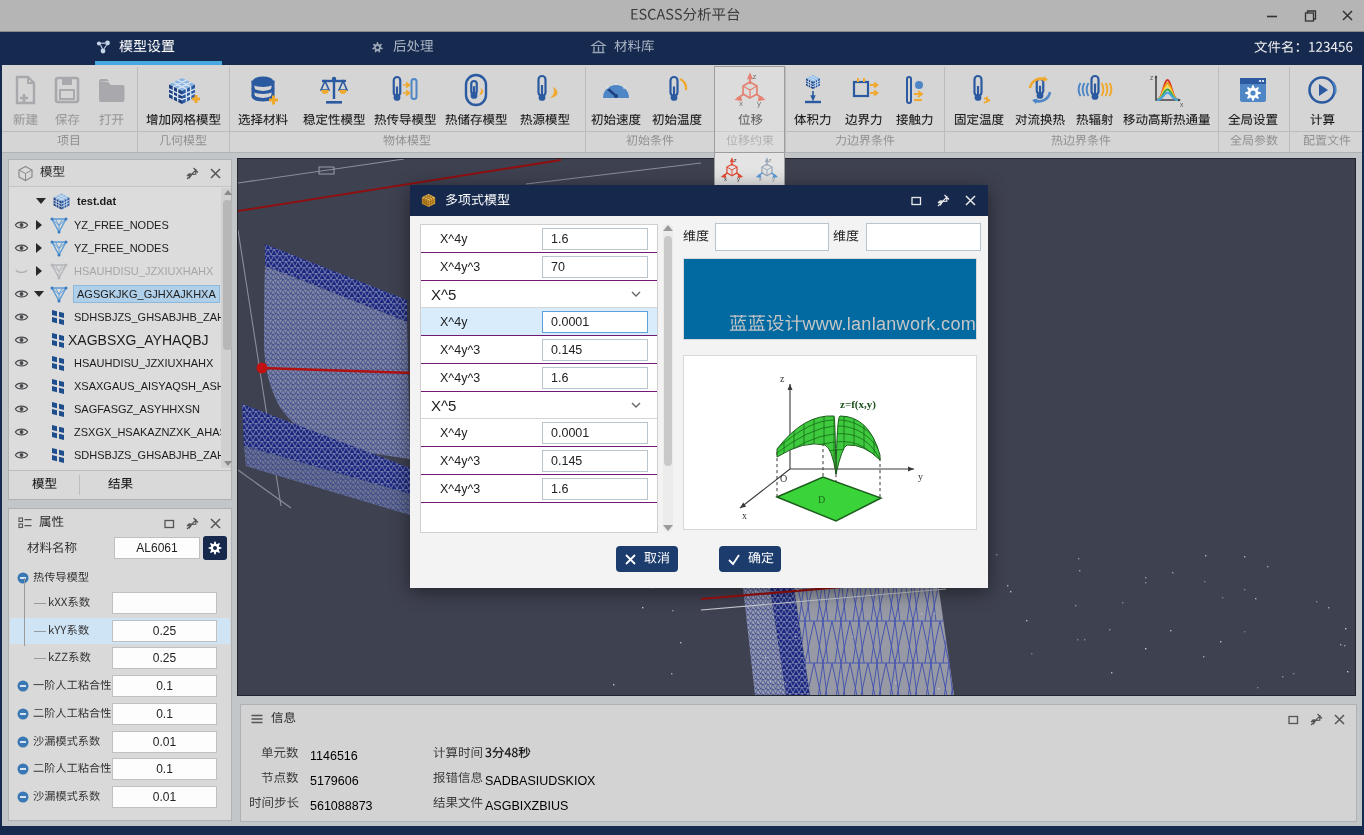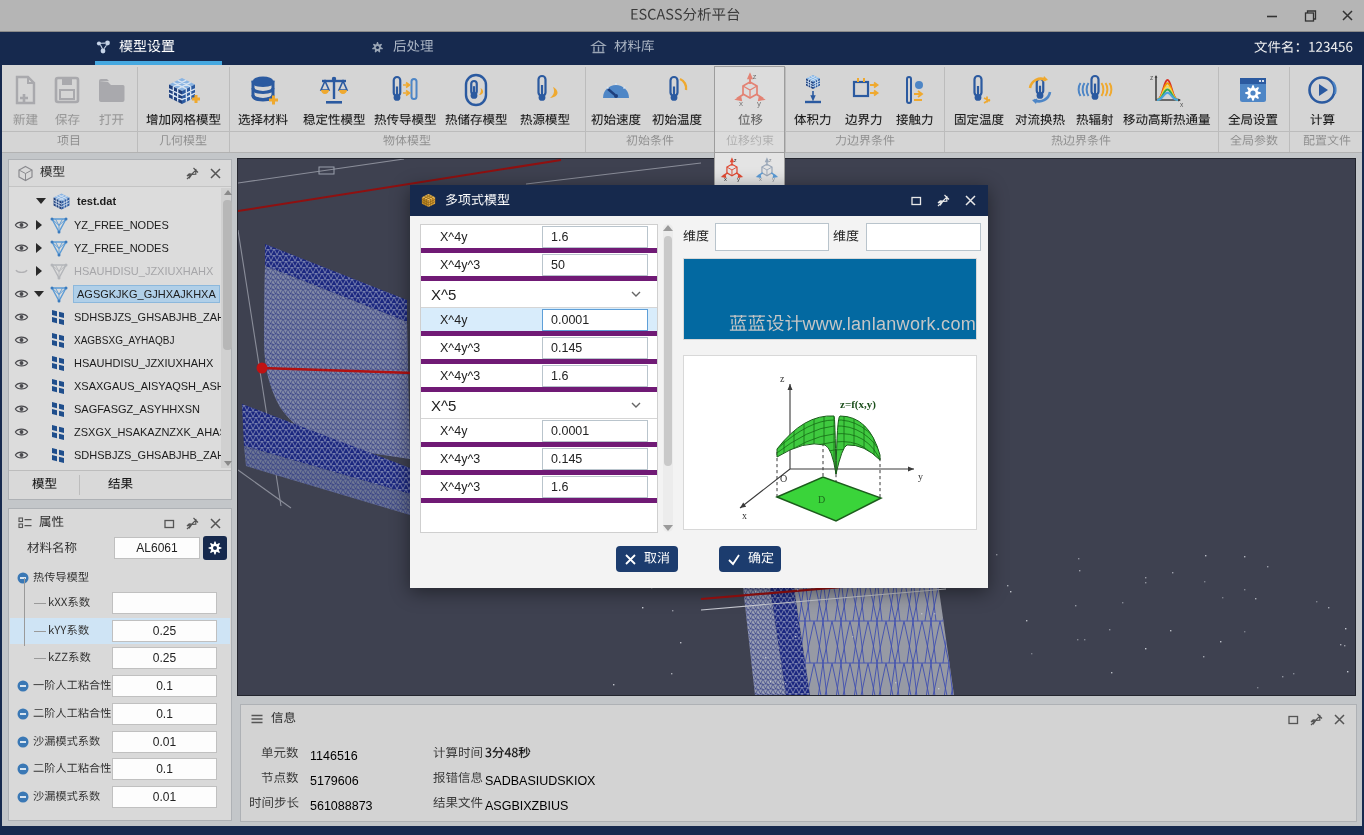--- a/index.html
+++ b/index.html
@@ -16,21 +16,21 @@
 .tbtn{position:absolute;top:3px;display:flex;flex-direction:column;align-items:center}
 .tbtn .ic{height:44px;display:flex;align-items:center;justify-content:center}
 .tsep{position:absolute;top:2px;width:1px;height:85px;background:#bcbcbc}
 .panel{background:#d9d9d9;border:1px solid #aeb1b5}
 .phead{height:26px;display:flex;align-items:center;padding:0 8px;gap:6px}
 .pright{margin-left:auto;display:flex;gap:8px;align-items:center}
 .viewport{left:237px;top:158px;width:1119px;height:538px;background:#3e4150;border:1px solid #23252e}
 .input{background:#fdfdfd;border:1px solid #c0c0c0;display:flex;align-items:center;justify-content:center}
 .dlg{left:410px;top:185px;width:578px;height:403px;background:#f3f3f3;box-shadow:0 4px 18px rgba(0,0,0,.45)}
 .dlghead{height:31px;background:#16294d;display:flex;align-items:center;padding:0 10px;gap:8px}
-.lrow{height:28px;display:flex;align-items:center;border-bottom:5px solid #701a75;background:#fff}
+.lrow{height:28px;display:flex;align-items:center;border-bottom:1px solid #701a75;background:#fff}
 .lhead{height:27px;display:flex;align-items:center;justify-content:space-between;background:#fff;border-bottom:1px solid #d5d5d5;padding:0 14px 0 10px}
 .dinput{background:#fff;border:1px solid #b9c4cc;height:22px;display:flex;align-items:center;padding-left:8px}
 .btn{height:26px;background:#1c3c6e;border-radius:4px;color:#fff;display:flex;align-items:center;justify-content:center;gap:7px}
 </style></head><body>
 <svg width="0" height="0" style="position:absolute">
     <defs>
       <path id="u0045" d="M101 0H534V79H193V346H471V425H193V655H523V733H101Z"></path>
       <path id="u0053" d="M304 -13C457 -13 553 79 553 195C553 304 487 354 402 391L298 436C241 460 176 487 176 559C176 624 230 665 313 665C381 665 435 639 480 597L528 656C477 709 400 746 313 746C180 746 82 665 82 552C82 445 163 393 231 364L336 318C406 287 459 263 459 187C459 116 402 68 305 68C229 68 155 104 103 159L48 95C111 29 200 -13 304 -13Z"></path>
       <path id="u0043" d="M377 -13C472 -13 544 25 602 92L551 151C504 99 451 68 381 68C241 68 153 184 153 369C153 552 246 665 384 665C447 665 495 637 534 596L584 656C542 703 472 746 383 746C197 746 58 603 58 366C58 128 194 -13 377 -13Z"></path>
       <path id="u0041" d="M4 0H97L168 224H436L506 0H604L355 733H252ZM191 297 227 410C253 493 277 572 300 658H304C328 573 351 493 378 410L413 297Z"></path>
@@ -956,21 +956,21 @@
         <path d="M1.5 8C4 3.8 12 3.8 14.5 8 12 12.2 4 12.2 1.5 8Z" fill="none" stroke="#4a4a4e" stroke-width="1.3"></path>
         <circle cx="8" cy="8" r="2.1" fill="#4a4a4e"></circle>
       </svg>
     </span>
     <span style="width:13px;margin-left:3px;display:flex;justify-content:center"></span>
     <span style="margin-left:5px;display:flex">
       <svg width="18" height="18" viewBox="0 0 18 18">
         <path d="M2 2l5 1.2v5l-5-1.2zM9 3.7l5 1.2v5l-5-1.2zM2 9l5 1.2v5l-5-1.2zM9 10.7l5 1.2v5l-5-1.2z" fill="#1f4e8c"></path>
       </svg>
     </span>
-    <span style="margin-left:6px;font-size:10px;color:#1c1c1c; white-space:nowrap">XAGBSXG_AYHAQBJ</span>
+    <span style="margin-left:0;font-size:14px;color:#1c1c1c; white-space:nowrap">XAGBSXG_AYHAQBJ</span>
   </div>
 <div class="abs row" style="left:10px;top:352px;width:221px;height:22px;overflow:hidden">
     <span style="width:15px;margin-left:4px;display:flex">
       <svg width="16" height="16" viewBox="0 0 16 16">
         <path d="M1.5 8C4 3.8 12 3.8 14.5 8 12 12.2 4 12.2 1.5 8Z" fill="none" stroke="#4a4a4e" stroke-width="1.3"></path>
         <circle cx="8" cy="8" r="2.1" fill="#4a4a4e"></circle>
       </svg>
     </span>
     <span style="width:13px;margin-left:3px;display:flex;justify-content:center"></span>
     <span style="margin-left:5px;display:flex">
@@ -1536,21 +1536,21 @@
 <div class="abs" style="left:420px;top:224px;width:238px;height:309px;border:1px solid #cfcfcf;background:#fff;z-index:51;overflow:hidden">
     <div style="position:relative">
       <div class="lrow" style="">
         <span style="margin-left:19px;font-size:12.5px;color:#222">X^4y</span>
         <span class="dinput" style="position:absolute;left:121px;width:106px;font-size:12.5px;color:#222;">1.6</span>
       </div>
     </div>
     <div style="position:relative">
       <div class="lrow" style="">
         <span style="margin-left:19px;font-size:12.5px;color:#222">X^4y^3</span>
-        <span class="dinput" style="position:absolute;left:121px;width:106px;font-size:12.5px;color:#222;">50</span>
+        <span class="dinput" style="position:absolute;left:121px;width:106px;font-size:12.5px;color:#222;">70</span>
       </div>
     </div>
     <div style="position:relative">
       <div class="lhead">
         <span style="font-size:15px;color:#222">X^5</span>
         <svg width="14" height="14" viewBox="0 0 14 14">
           <path d="M3 5l4 4 4-4" fill="none" stroke="#666" stroke-width="1.4"></path>
         </svg>
       </div>
     </div>

